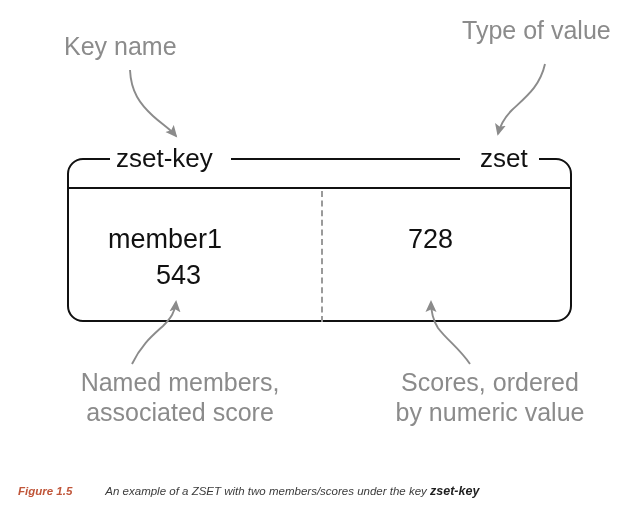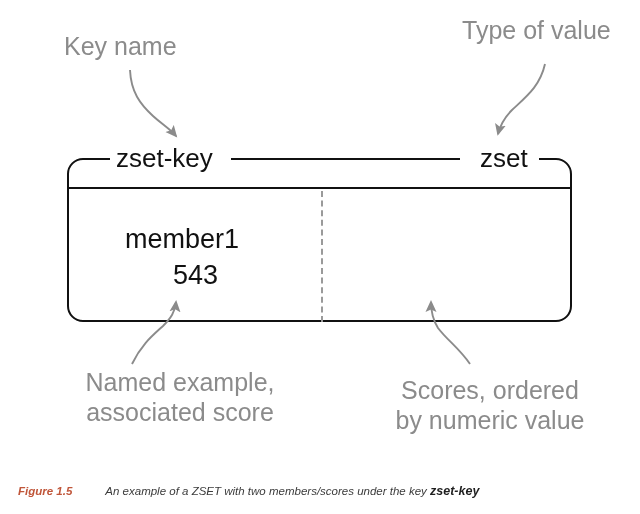--- a/index.html
+++ b/index.html
@@ -43,21 +43,20 @@
     width: 320px;
     text-align: center;
     white-space: normal;
   }
   #label-scores {
     left: 360px;
     top: 367px;
     width: 260px;
     text-align: center;
     white-space: normal;
-    margin-top: 8px;
   }
   .annot-line { display: block; }
 
   
   #zset-box {
     position: absolute;
     left: 67px;
     top: 158px;
     width: 505px;
     height: 164px;
@@ -113,21 +112,21 @@
     left: 321px;
     top: 191px;
     width: 0;
     height: 131px;
     border-left: 2px dashed #9a9a9a;
   }
 
   
   #box-body {
     position: absolute;
-    left: 79px;
+    left: 62px;
     top: 190px;
     width: 501px;
     height: 130px;
     display: flex;
     flex-direction: column;
     justify-content: center;
     padding-top: 4px;
     box-sizing: border-box;
   }
   .row {
@@ -207,28 +206,29 @@
   <div class="border-mask" id="mask-type"></div>
 
   <div class="header-word" id="header-key">zset-key</div>
   <div class="header-word" id="header-type">zset</div>
 
   <div id="column-divider"></div>
 
   <div id="box-body">
     <div class="row">
       <div class="cell-member">member1</div>
+      <div class="cell-score">728</div>
     </div>
     <div class="row">
       <div class="cell-score">543</div>
     </div>
   </div>
 
   <div class="annot" id="label-named-members">
-    <span class="annot-line">Named example,</span>
+    <span class="annot-line">Named members,</span>
     <span class="annot-line">associated score</span>
   </div>
 
   <div class="annot" id="label-scores">
     <span class="annot-line">Scores, ordered</span>
     <span class="annot-line">by numeric value</span>
   </div>
 
   <svg id="arrows" viewBox="0 0 640 514">
     <defs>

